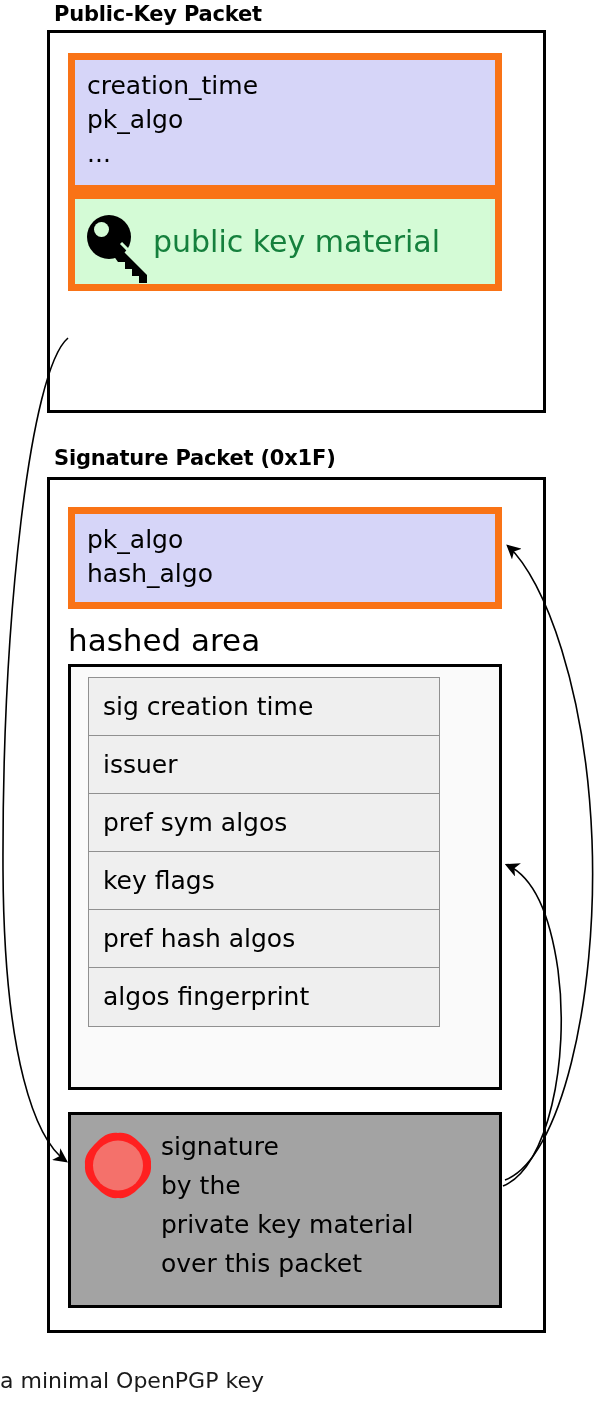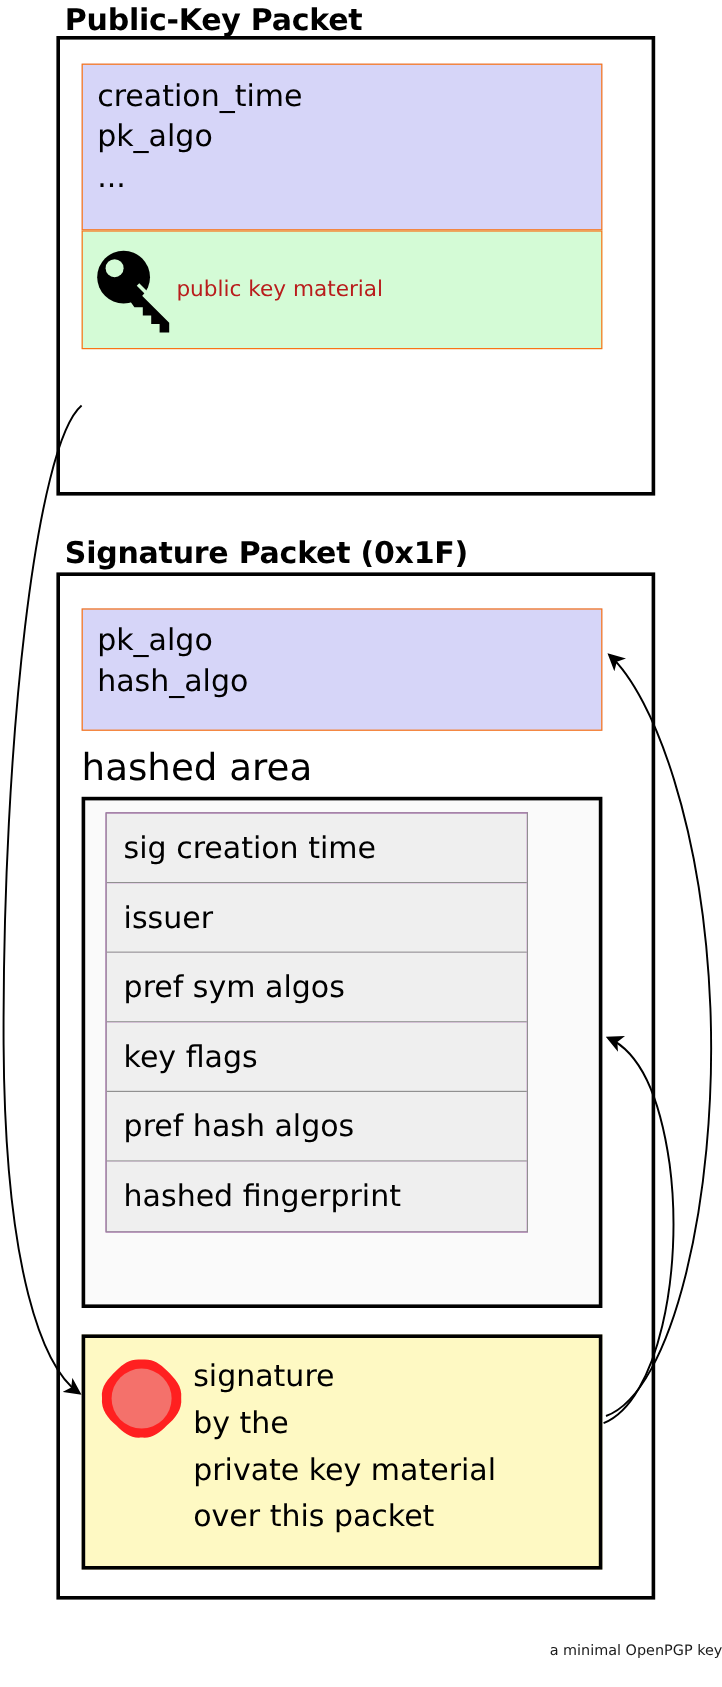--- a/index.html
+++ b/index.html
@@ -30,21 +30,21 @@
     width: 602px;
     height: 1406px;
     pointer-events: none;
     z-index: 5;
   }
 
   
   .pkt-title {
     position: absolute;
     font-weight: bold;
-    font-size: 25px;
+    font-size: 21px;
     letter-spacing: -0.2px;
     white-space: nowrap;
     color: #000;
   }
   #title-public  { left: 54px;  top: 2px; }
   #title-signature { left: 54px; top: 446px; }
 
   
   .packet-frame {
     position: absolute;
@@ -53,43 +53,43 @@
     box-sizing: border-box;
     z-index: 2;
   }
   #public-key-packet { left: 47px;  top: 30px;  width: 499px; height: 383px; }
   #signature-packet  { left: 47px;  top: 477px; width: 499px; height: 856px; }
 
   
   .field-block {
     position: absolute;
     box-sizing: border-box;
-    border: 1px solid #f97316;
+    border: 7px solid #f97316;
     z-index: 3;
   }
   .field-block .lines {
     font-size: 25px;
     line-height: 34px;
     padding: 9px 0 0 12px;
     white-space: pre;
   }
 
   #pk-header-block {
     left: 68px; top: 53px; width: 434px; height: 139px;
     background: #D6D5F8;
   }
   #pk-material-block {
     left: 68px; top: 192px; width: 434px; height: 99px;
     background: #D4FBD6;
     display: flex;
     align-items: center;
   }
   #pk-material-label {
-    font-size: 18px;
-    color: #b91c1c;
+    font-size: 30px;
+    color: #15803d;
     margin-left: 78px;
   }
 
   #sig-header-block {
     left: 68px; top: 507px; width: 434px; height: 102px;
     background: #D6D5F8;
   }
 
   
   #hashed-area-label {
@@ -105,40 +105,40 @@
     background: #FAFAFA;
     border: 3px solid #000000;
     box-sizing: border-box;
     z-index: 3;
   }
   #hashed-subpackets {
     position: absolute;
     left: 88px; top: 677px; width: 352px;
     border: 1px solid #909090;
     box-sizing: border-box;
-    background: #a21caf;
+    background: #fef9c3;
     z-index: 4;
   }
   .subpacket-row {
     box-sizing: border-box;
     height: 58px;
     line-height: 58px;
     padding-left: 14px;
     font-size: 25px;
     background: #EFEFEF;
     border-bottom: 1px solid #909090;
     white-space: nowrap;
   }
   .subpacket-row:last-child { border-bottom: none; }
 
   
   #signature-block {
     position: absolute;
     left: 68px; top: 1112px; width: 434px; height: 196px;
-    background: #fef9c3;
+    background: #a3a3a3;
     border: 3px solid #000000;
     box-sizing: border-box;
     z-index: 3;
   }
   #signature-text {
     position: absolute;
     left: 90px; top: 12px;
     font-size: 25px;
     line-height: 39px;
     white-space: pre;
@@ -154,22 +154,22 @@
     position: absolute;
     left: 12px; top: 16px;
     width: 70px; height: 70px;
   }
 
   
   #caption {
     position: absolute;
     left: 0; top: 1368px;
     width: 602px;
-    text-align: right;
-    font-size: 12px;
+    text-align: left;
+    font-size: 22px;
     color: #1a1a1a;
   }
 </style>
 </head>
 <body>
 
 <div id="canvas">
 
   <div class="pkt-title" id="title-public">Public-Key Packet</div>
 
@@ -205,21 +205,21 @@
   <div id="hashed-area-label">hashed area</div>
 
   <div id="hashed-area-box"></div>
 
   <div id="hashed-subpackets">
     <div class="subpacket-row">sig creation time</div>
     <div class="subpacket-row">issuer</div>
     <div class="subpacket-row">pref sym algos</div>
     <div class="subpacket-row">key flags</div>
     <div class="subpacket-row">pref hash algos</div>
-    <div class="subpacket-row">hashed fingerprint</div>
+    <div class="subpacket-row">algos fingerprint</div>
   </div>
 
   <div id="signature-block">
 
     <svg id="seal-icon" viewBox="0 0 70 70">
       <path d="M35 2
                C44 1 50 5 56 11
                C63 18 69 24 68 34
                C69 44 63 51 56 57
                C50 63 44 68 35 67

